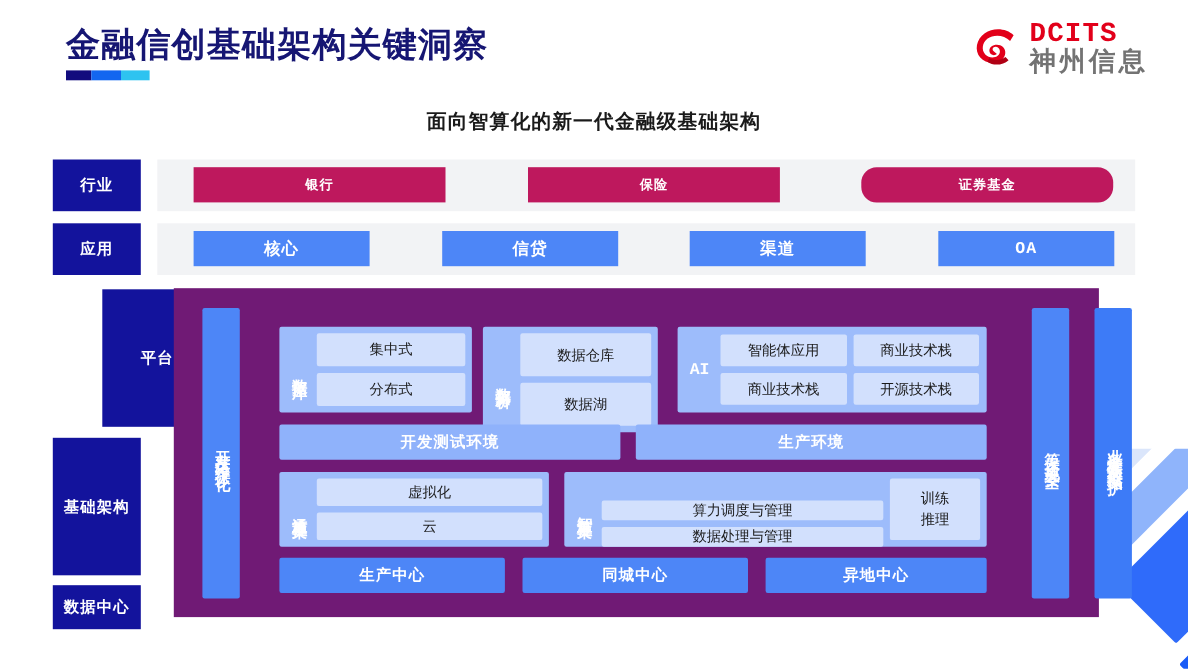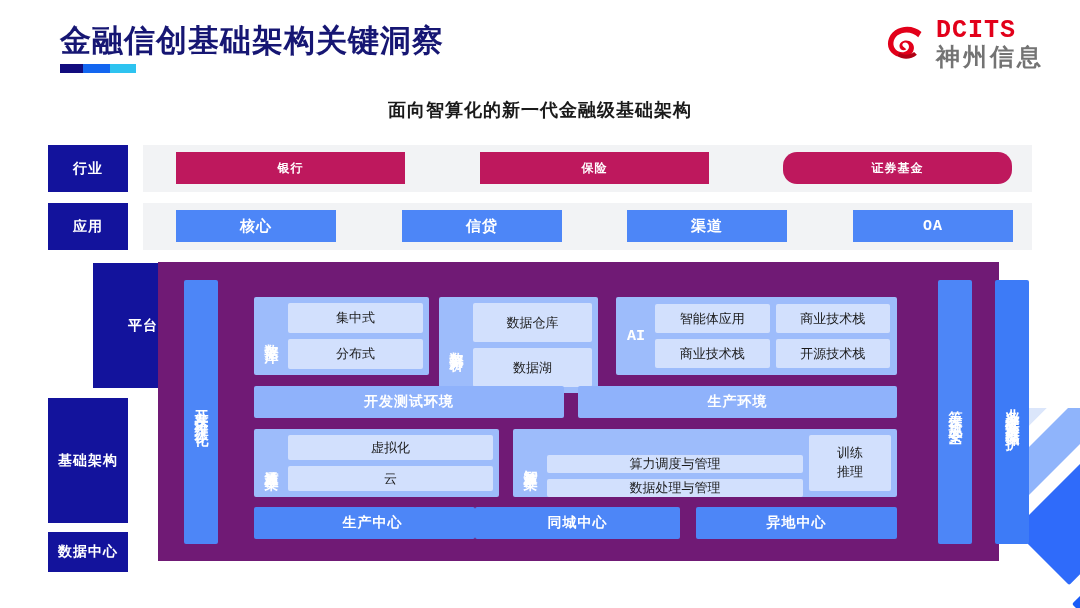--- a/index.html
+++ b/index.html
@@ -82,21 +82,21 @@
 
   .g-tf{left:96px;top:167px;width:245px;height:68px;}
   .g-zf{left:355px;top:167px;width:384px;height:68px;}
   .zf-wrap{display:flex;gap:6px;flex:1 1 auto;}
   .zf-col{display:flex;flex-direction:column;gap:6px;flex:1 1 auto;margin-top:20px;}
   .zf-side{background:#d2e0fd;width:82px;flex:0 0 auto;display:flex;flex-direction:column;align-items:center;justify-content:center;
            font-size:13px;color:#1a1a1a;line-height:1.5;border-radius:2px;}
 
   .dc{position:absolute;background:#4d86f7;color:#fff;font-weight:bold;font-size:14px;display:flex;align-items:center;justify-content:center;
       letter-spacing:1px;border-radius:2px;}
-  .dc1{left:96px;top:245px;width:205px;height:32px;padding-left:16px;}
+  .dc1{left:96px;top:245px;width:205px;height:32px;}
   .dc2{left:317px;top:245px;width:205px;height:32px;}
   .dc3{left:538px;top:245px;width:201px;height:32px;}
 
   .sec{position:absolute;right:27px;top:18px;width:34px;height:264px;background:#4d86f7;color:#fff;font-weight:bold;font-size:14px;
        display:flex;align-items:center;justify-content:center;writing-mode:vertical-rl;letter-spacing:4px;border-radius:2px;}
 
   .bcp{position:absolute;left:995px;top:280px;width:34px;height:264px;background:#3d7bf7;color:#fff;font-weight:bold;font-size:14px;
        display:flex;align-items:center;justify-content:center;writing-mode:vertical-rl;letter-spacing:3px;border-radius:2px;}
 </style>
 </head>

